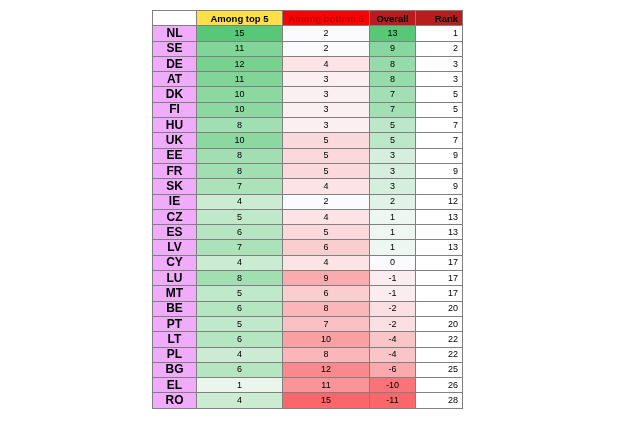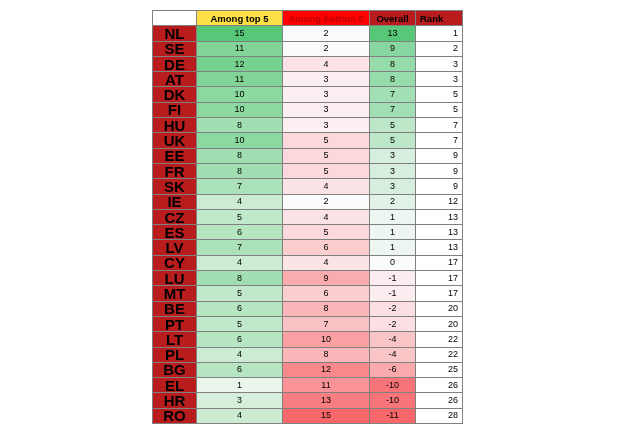--- a/index.html
+++ b/index.html
@@ -62,29 +62,29 @@
   }
   th.h-bottom {
     background: #FF0000;
     color: #C00000;
   }
   th.h-overall,
   th.h-rank {
     background: #b91c1c;
     color: #000000;
   }
-  th.h-rank { text-align: left; padding-left: 6px; }
+  th.h-rank { text-align: right; padding-left: 6px; }
 
   
   td.lbl {
-    background: #b91c1c;
+    background: #f0abfc;
     color: #000000;
     font-weight: bold;
     text-align: center;
-    font-size: 15px;
+    font-size: 12px;
   }
   td.num {
     text-align: center;
   }
   td.rank {
     text-align: right;
     background: #ffffff;
     padding-right: 6px;
   }
 </style>
@@ -273,27 +273,20 @@
           <td class="rank">25</td>
         </tr>
         <tr>
           <td class="lbl">EL</td>
           <td class="num" style="background: rgb(234, 245, 236);">1</td>
           <td class="num" style="background: rgb(250, 148, 152);">11</td>
           <td class="num" style="background: rgb(249, 116, 120);">-10</td>
           <td class="rank">26</td>
         </tr>
         <tr>
-          <td class="lbl">HR</td>
-          <td class="num" style="background: rgb(213, 239, 219);">3</td>
-          <td class="num" style="background: rgb(249, 126, 129);">13</td>
-          <td class="num" style="background: rgb(249, 116, 120);">-10</td>
-          <td class="rank">26</td>
-        </tr>
-        <tr>
           <td class="lbl">RO</td>
           <td class="num" style="background: rgb(203, 235, 211);">4</td>
           <td class="num" style="background: rgb(249, 103, 107);">15</td>
           <td class="num" style="background: rgb(249, 103, 107);">-11</td>
           <td class="rank">28</td>
         </tr>
       </tbody>
   </table>
 
 </div>

